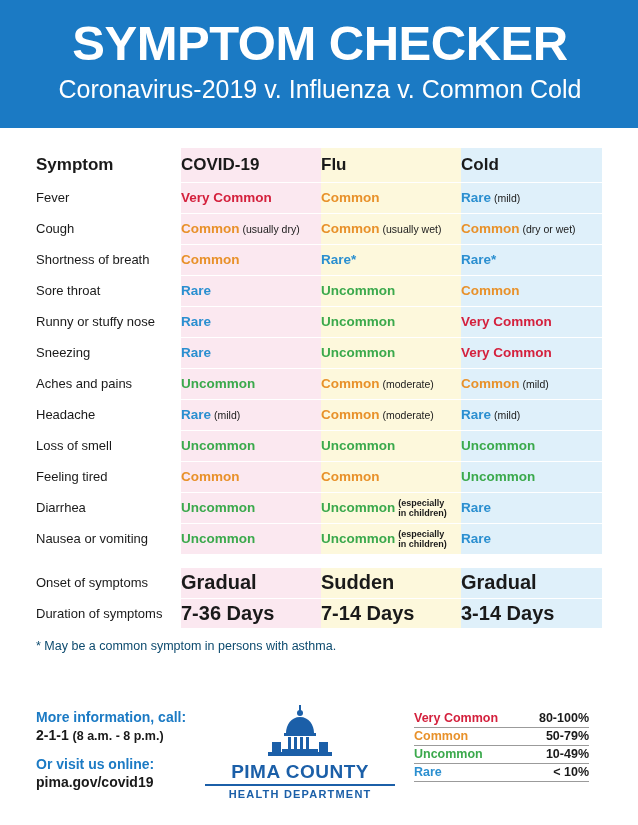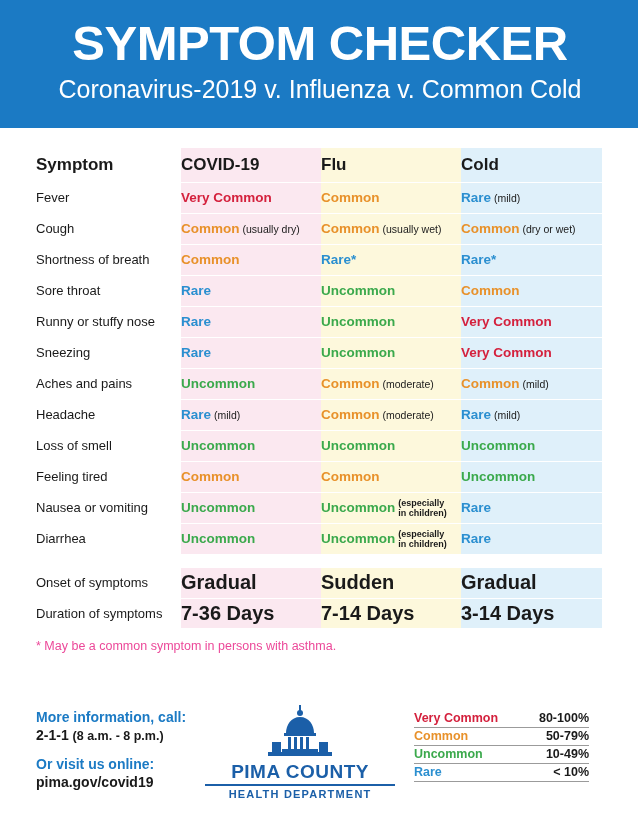--- a/index.html
+++ b/index.html
@@ -104,21 +104,21 @@
   
   tr.gap td { height: 14px; border: none; background: #fff; }
 
   tr.onset td.lbl, tr.onset td.cell { height: 30px; }
   tr.onset td.cell { font-size: 20px; margin-top: 37px; }
 
   
   .footnote {
     padding: 10px 17px 0 36px;
     font-size: 12.5px;
-    color: #ec4899;
+    color: #0c4a6e;
   }
 
   
   .footer {
     position: absolute;
     left: 0; right: 13px; bottom: 0;
     height: 125px;
     padding: 0 36px;
     display: flex;
     align-items: flex-start;
@@ -233,27 +233,27 @@
             <td class="cell flu"><span class="v-uncommon">Uncommon</span></td>
             <td class="cell cold"><span class="v-uncommon">Uncommon</span></td>
           </tr>
           <tr>
             <td class="lbl">Feeling tired</td>
             <td class="cell covid"><span class="v-common">Common</span></td>
             <td class="cell flu"><span class="v-common">Common</span></td>
             <td class="cell cold"><span class="v-uncommon">Uncommon</span></td>
           </tr>
           <tr>
-            <td class="lbl">Nausea or vomiting</td>
+            <td class="lbl">Diarrhea</td>
             <td class="cell covid"><span class="v-uncommon">Uncommon</span></td>
             <td class="cell flu"><span class="v-uncommon">Uncommon</span><span class="note2">(especially<br>in children)</span></td>
             <td class="cell cold"><span class="v-rare">Rare</span></td>
           </tr>
           <tr>
-            <td class="lbl">Diarrhea</td>
+            <td class="lbl">Nausea or vomiting</td>
             <td class="cell covid"><span class="v-uncommon">Uncommon</span></td>
             <td class="cell flu"><span class="v-uncommon">Uncommon</span><span class="note2">(especially<br>in children)</span></td>
             <td class="cell cold"><span class="v-rare">Rare</span></td>
           </tr>
           <tr class="gap">
             <td colspan="4"></td>
           </tr>
           <tr class="onset">
             <td class="lbl">Onset of symptoms</td>
             <td class="cell covid"><span class="v-plain">Gradual</span></td>

